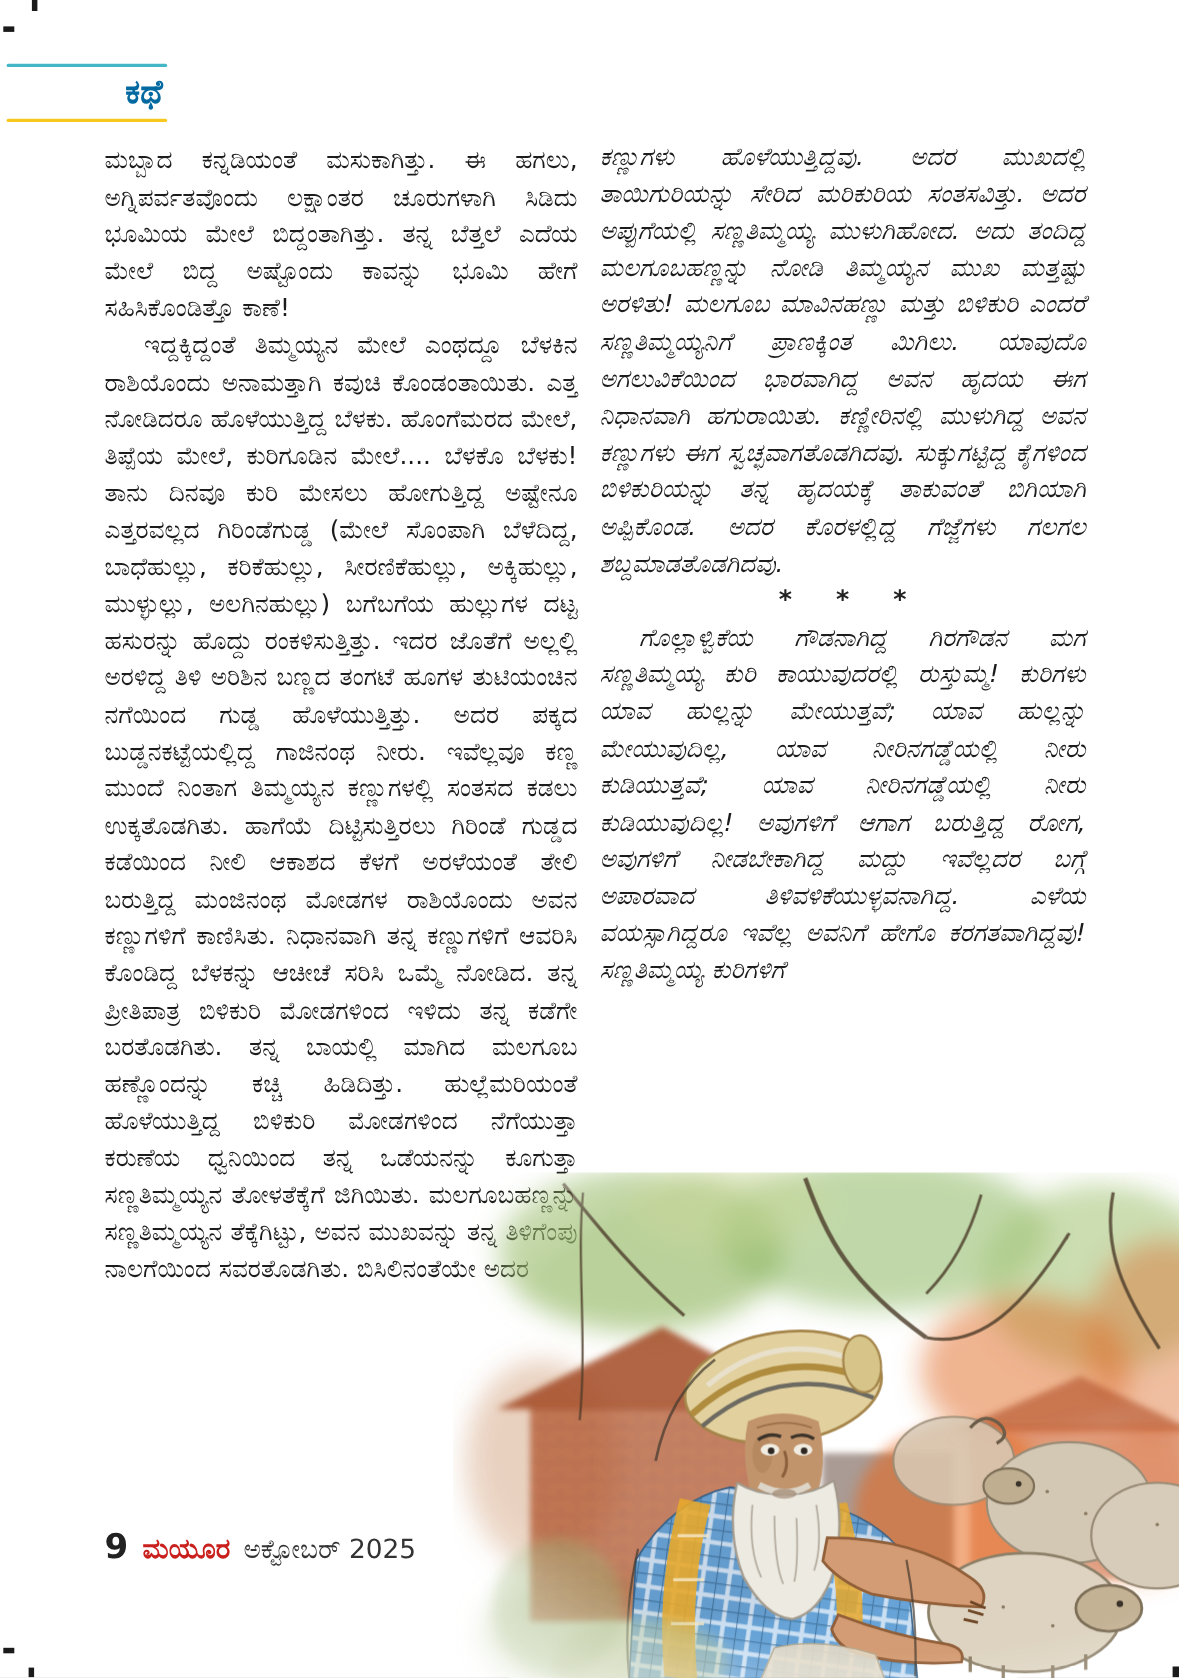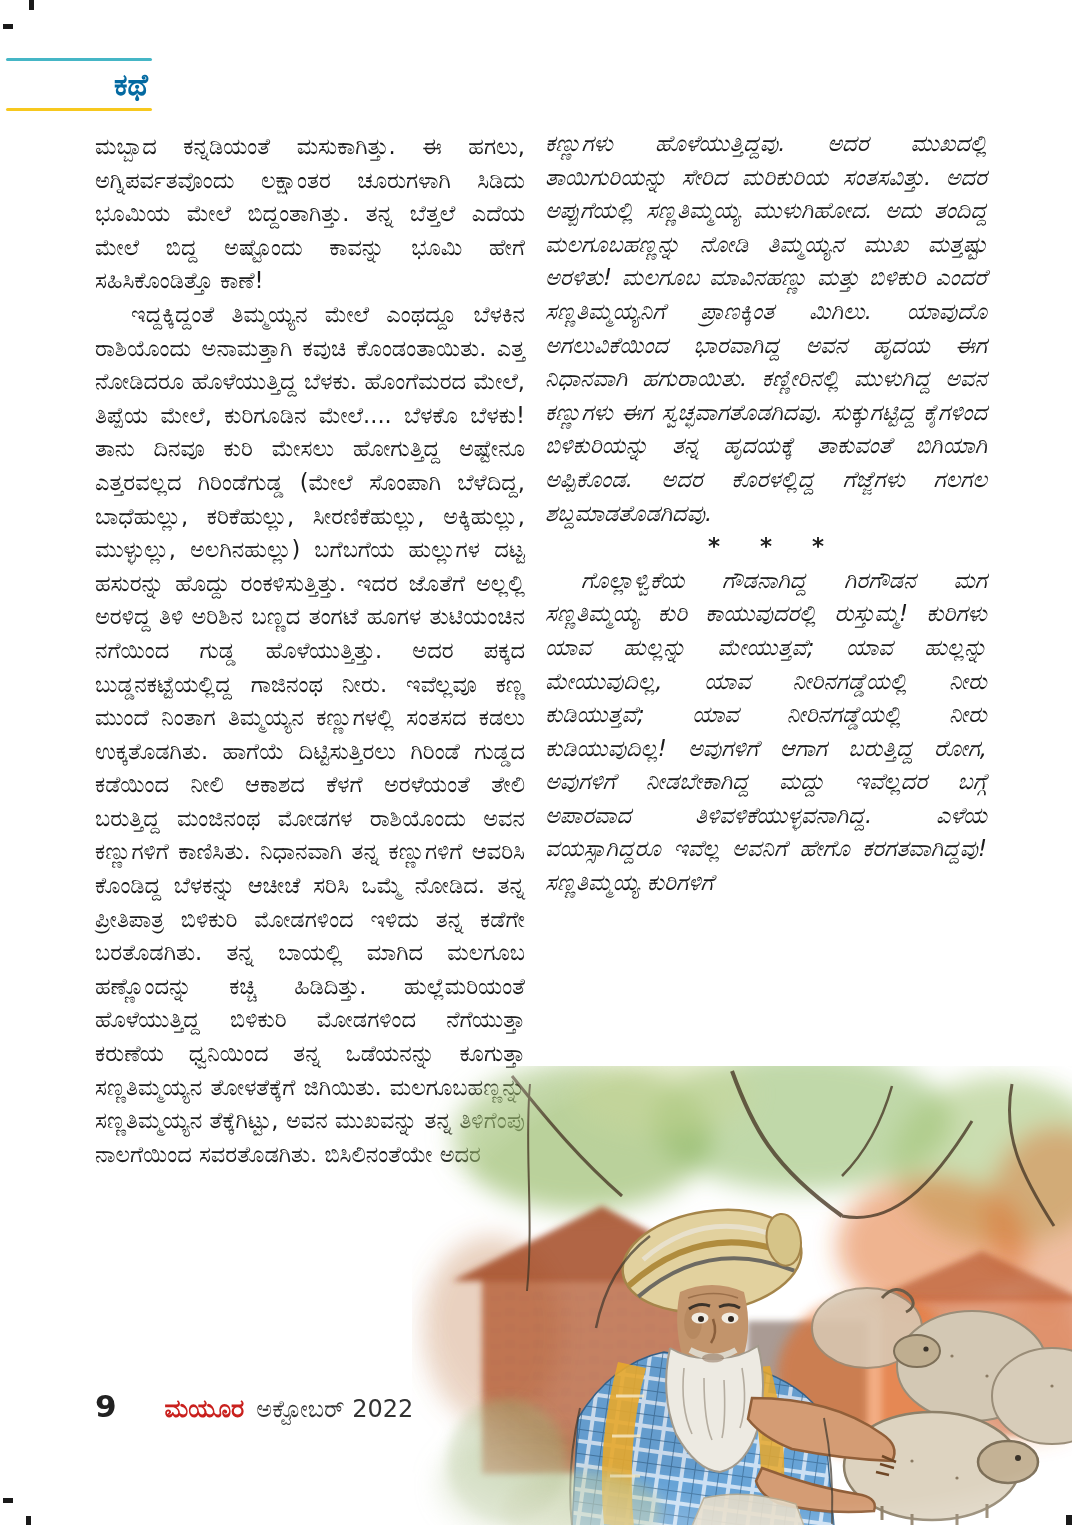--- a/index.html
+++ b/index.html
@@ -200,17 +200,17 @@
 
       <g filter="url(#blur6)">
         <ellipse cx="95" cy="395" rx="60" ry="62" fill="#9db37a" opacity="0.4"></ellipse>
         <ellipse cx="170" cy="445" rx="80" ry="40" fill="#b9c493" opacity="0.45"></ellipse>
       </g>
     </svg>
   </div>
 
   <div class="footer">
     <span class="page-number">9</span>
-    <span class="magazine-name" style="color: rgb(201, 32, 29); margin-left: 35px;">ಮಯೂರ</span>
-    <span class="issue-date">ಅಕ್ಟೋಬರ್ 2022</span>
+    <span class="magazine-name" style="color: rgb(201, 32, 29);">ಮಯೂರ</span>
+    <span class="issue-date">ಅಕ್ಟೋಬರ್ 2025</span>
   </div>
 
 </div>
 
 </body></html>

